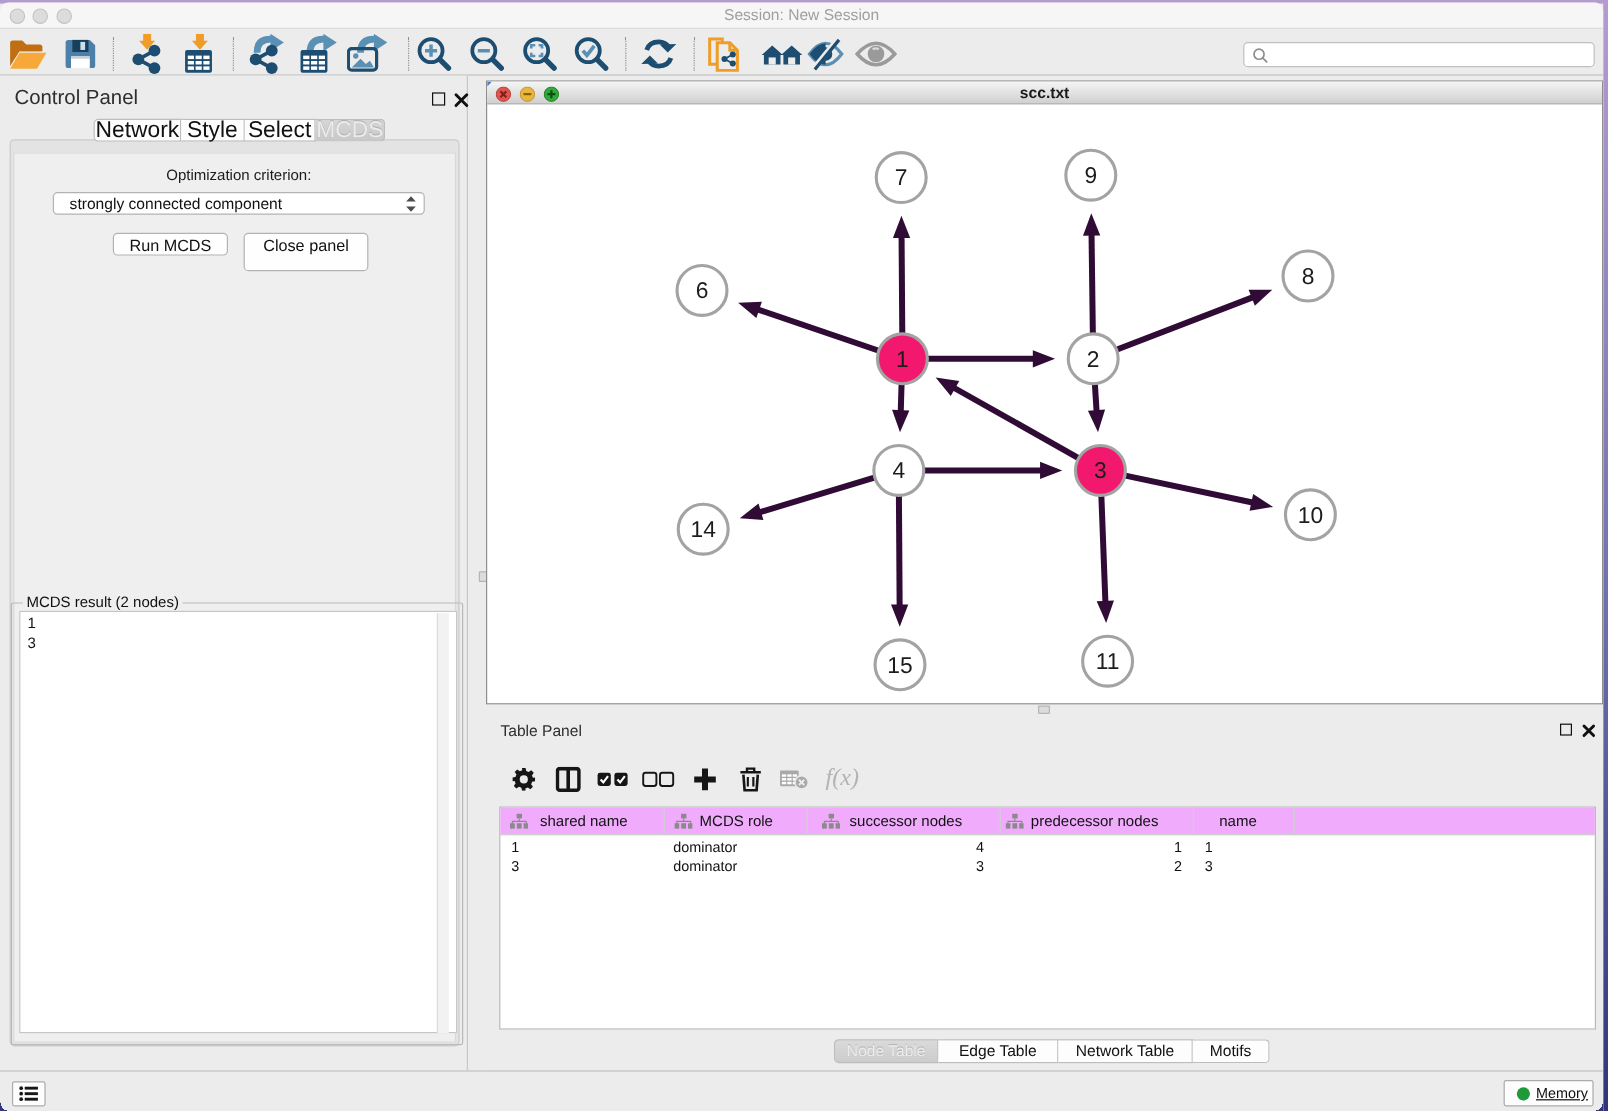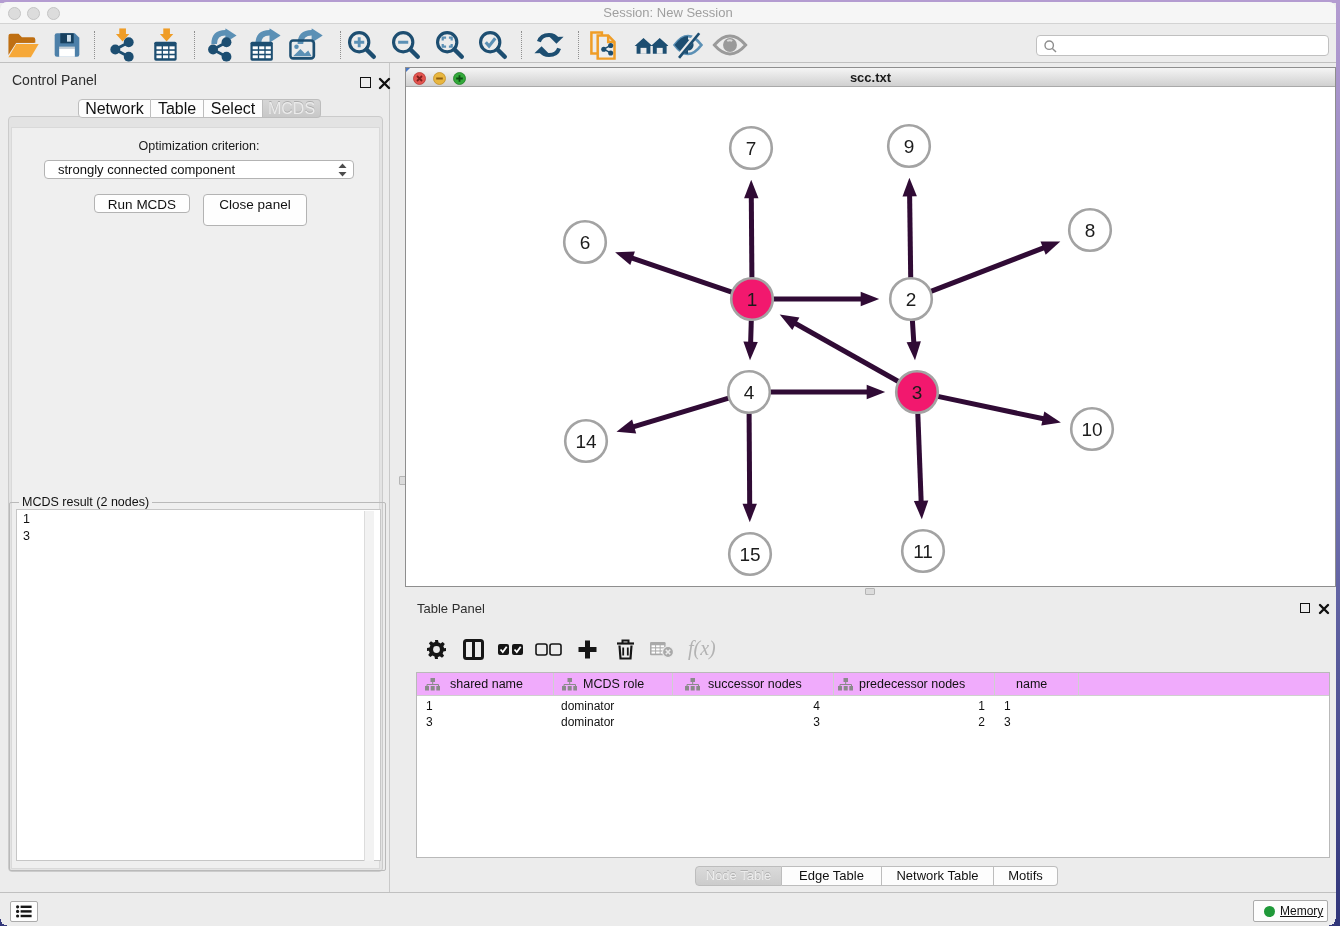--- a/index.html
+++ b/index.html
@@ -170,32 +170,32 @@
         </svg></div>
     <div class="abs" style="left:1036px;top:10px;width:293px;height:21px;background:#fff;border:1px solid #c0c0c0;border-radius:4px;">
       <svg width="13" height="13" viewBox="0 0 13 13" style="position:absolute;left:7px;top:4px;">
           <circle cx="5.2" cy="5.2" r="4.2" fill="none" stroke="#8d8d8d" stroke-width="1.4"></circle>
           <path d="M8.4 8.4 L12 12" stroke="#8d8d8d" stroke-width="1.4"></path>
         </svg>
     </div>
   </div>
 
   <div class="abs" style="left:0;top:61px;width:390px;height:830px;background:#ececec;border-right:1px solid #c9c9c9;">
-    <div class="abs" style="left:12px;top:9px;font-size:14px;color:#2e2e2e;">Control Panel</div>
+    <div class="abs" style="left:12px;top:9px;font-size:17px;color:#2e2e2e;">Control Panel</div>
     <div class="abs" style="left:360px;top:14px;width:11px;height:11px;border:1.6px solid #111;"></div>
     <svg width="13" height="13" viewBox="0 0 13 13" style="position:absolute;left:378px;top:14px;">
         <path d="M2 2 L11 11 M11 2 L2 11" stroke="#111" stroke-width="2.4" stroke-linecap="round"></path>
       </svg>
 
     <div class="abs" style="left:8px;top:53px;width:375px;height:756px;background:#e3e3e3;border:1px solid #cscsc;border:1px solid #cbcbcb;border-radius:4px;"></div>
     <div class="abs" style="left:11px;top:64px;width:369px;height:742px;background:#efefef;border:1px solid #d9d9d9;"></div>
 
-    <div class="abs" style="left:78px;top:36px;height:19px;display:flex;font-size:16px;">
+    <div class="abs" style="left:78px;top:36px;height:19px;display:flex;font-size:19px;">
       <div style="width:73px;background:#fdfdfd;border:1px solid #bdbdbd;border-radius:4px 0 0 4px;text-align:center;line-height:18px;color:#111;">Network</div>
-      <div style="width:53px;background:#fdfdfd;border:1px solid #bdbdbd;border-left:none;text-align:center;line-height:18px;color:#111;">Table</div>
+      <div style="width:53px;background:#fdfdfd;border:1px solid #bdbdbd;border-left:none;text-align:center;line-height:18px;color:#111;">Style</div>
       <div style="width:59px;background:#fdfdfd;border:1px solid #bdbdbd;border-left:none;text-align:center;line-height:18px;color:#111;">Select</div>
       <div style="width:58px;background:linear-gradient(#d6d6d6,#c8c8c8);border:1px solid #bdbdbd;border-left:none;border-radius:0 4px 4px 0;text-align:center;line-height:18px;color:#ebebeb;text-shadow:0 -1px 0 #adadad;">MCDS</div>
     </div>
 
     <div class="abs" style="left:0;top:76px;width:390px;text-align:center;font-size:12.5px;color:#1a1a1a;"><span style="margin-left:8px;">Optimization criterion:</span></div>
 
     <div class="abs" style="left:44px;top:97px;width:310px;height:19px;background:#fff;border:1px solid #b3b3b3;border-radius:4px;">
       <div style="position:absolute;left:13px;top:0;font-size:13px;color:#111;line-height:18px;">strongly connected component</div>
       <svg width="11" height="14" viewBox="0 0 11 14" style="position:absolute;right:5px;top:2px;">
           <path d="M5.5 0.5 L9.5 5 H1.5 Z" fill="#4c4c4c"></path>

